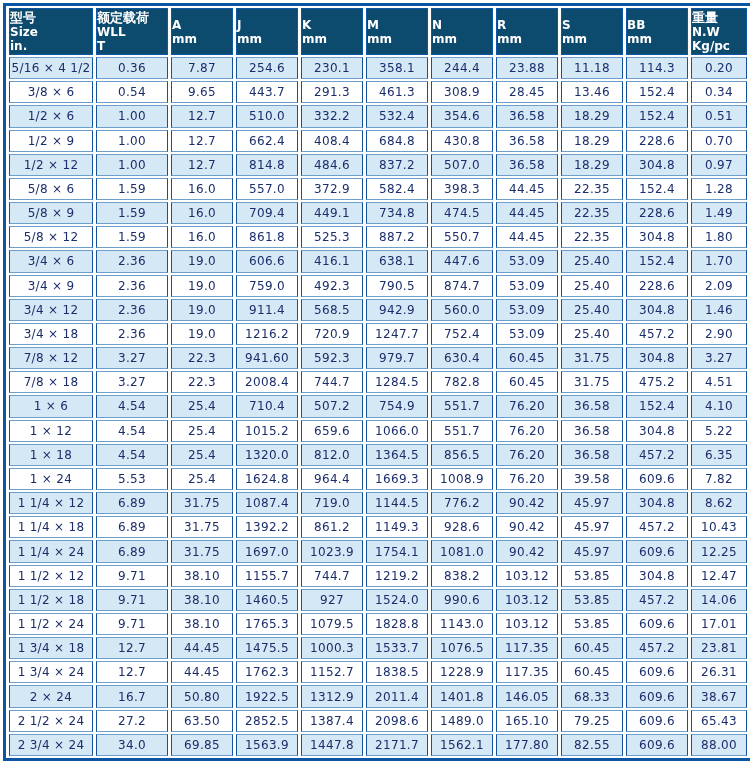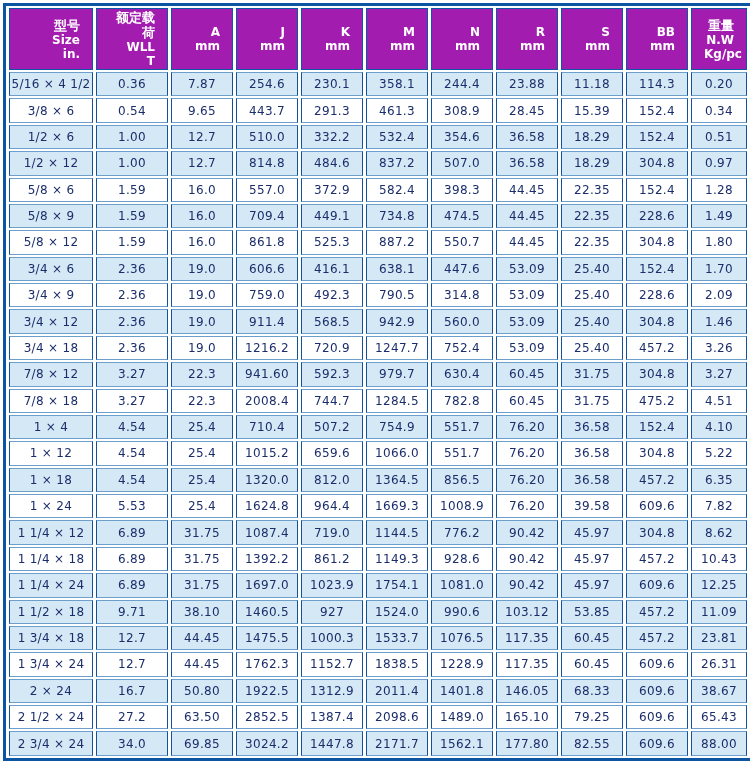--- a/index.html
+++ b/index.html
@@ -24,27 +24,27 @@
     background: #ffffff;
     border: 3px solid #0c55a2;
   }
   
   col.col-size   { width: 84px; }
   col.col-wll    { width: 72px; }
   col.col-std    { width: 62px; }
   col.col-weight { width: 56px; }
 
   th {
-    background: #a21caf;
+    background: #0c4a6e;
     color: #ffffff;
     font-weight: bold;
-    text-align: right;
+    text-align: left;
     vertical-align: middle;
     height: 44px;
-    padding: 1px 12px;
+    padding: 1px 0;
     border: 1px solid #0d57a6;
   }
   th .hline      { font-size: 12px; line-height: 14px; }
   th .hline.zh   { font-size: 13px; line-height: 15px; }
 
   td {
     height: 21px;
     padding: 0 1px;
     text-align: center;
     vertical-align: middle;
@@ -146,37 +146,50 @@
         </tr>
         <tr>
           <td>3/8 × 6</td>
           <td>0.54</td>
           <td>9.65</td>
           <td>443.7</td>
           <td>291.3</td>
           <td>461.3</td>
           <td>308.9</td>
           <td>28.45</td>
-          <td>15.39</td>
+          <td>13.46</td>
           <td>152.4</td>
           <td>0.34</td>
         </tr>
         <tr class="alt">
           <td>1/2 × 6</td>
           <td>1.00</td>
           <td>12.7</td>
           <td>510.0</td>
           <td>332.2</td>
           <td>532.4</td>
           <td>354.6</td>
           <td>36.58</td>
           <td>18.29</td>
           <td>152.4</td>
           <td>0.51</td>
         </tr>
+        <tr>
+          <td>1/2 × 9</td>
+          <td>1.00</td>
+          <td>12.7</td>
+          <td>662.4</td>
+          <td>408.4</td>
+          <td>684.8</td>
+          <td>430.8</td>
+          <td>36.58</td>
+          <td>18.29</td>
+          <td>228.6</td>
+          <td>0.70</td>
+        </tr>
         <tr class="alt">
           <td>1/2 × 12</td>
           <td>1.00</td>
           <td>12.7</td>
           <td>814.8</td>
           <td>484.6</td>
           <td>837.2</td>
           <td>507.0</td>
           <td>36.58</td>
           <td>18.29</td>
@@ -235,21 +248,21 @@
           <td>152.4</td>
           <td>1.70</td>
         </tr>
         <tr>
           <td>3/4 × 9</td>
           <td>2.36</td>
           <td>19.0</td>
           <td>759.0</td>
           <td>492.3</td>
           <td>790.5</td>
-          <td>314.8</td>
+          <td>874.7</td>
           <td>53.09</td>
           <td>25.40</td>
           <td>228.6</td>
           <td>2.09</td>
         </tr>
         <tr class="alt">
           <td>3/4 × 12</td>
           <td>2.36</td>
           <td>19.0</td>
           <td>911.4</td>
@@ -265,21 +278,21 @@
           <td>3/4 × 18</td>
           <td>2.36</td>
           <td>19.0</td>
           <td>1216.2</td>
           <td>720.9</td>
           <td>1247.7</td>
           <td>752.4</td>
           <td>53.09</td>
           <td>25.40</td>
           <td>457.2</td>
-          <td>3.26</td>
+          <td>2.90</td>
         </tr>
         <tr class="alt">
           <td>7/8 × 12</td>
           <td>3.27</td>
           <td>22.3</td>
           <td>941.60</td>
           <td>592.3</td>
           <td>979.7</td>
           <td>630.4</td>
           <td>60.45</td>
@@ -294,21 +307,21 @@
           <td>2008.4</td>
           <td>744.7</td>
           <td>1284.5</td>
           <td>782.8</td>
           <td>60.45</td>
           <td>31.75</td>
           <td>475.2</td>
           <td>4.51</td>
         </tr>
         <tr class="alt">
-          <td>1 × 4</td>
+          <td>1 × 6</td>
           <td>4.54</td>
           <td>25.4</td>
           <td>710.4</td>
           <td>507.2</td>
           <td>754.9</td>
           <td>551.7</td>
           <td>76.20</td>
           <td>36.58</td>
           <td>152.4</td>
           <td>4.10</td>
@@ -384,32 +397,58 @@
           <td>31.75</td>
           <td>1697.0</td>
           <td>1023.9</td>
           <td>1754.1</td>
           <td>1081.0</td>
           <td>90.42</td>
           <td>45.97</td>
           <td>609.6</td>
           <td>12.25</td>
         </tr>
+        <tr>
+          <td>1 1/2 × 12</td>
+          <td>9.71</td>
+          <td>38.10</td>
+          <td>1155.7</td>
+          <td>744.7</td>
+          <td>1219.2</td>
+          <td>838.2</td>
+          <td>103.12</td>
+          <td>53.85</td>
+          <td>304.8</td>
+          <td>12.47</td>
+        </tr>
         <tr class="alt">
           <td>1 1/2 × 18</td>
           <td>9.71</td>
           <td>38.10</td>
           <td>1460.5</td>
           <td>927</td>
           <td>1524.0</td>
           <td>990.6</td>
           <td>103.12</td>
           <td>53.85</td>
           <td>457.2</td>
-          <td>11.09</td>
+          <td>14.06</td>
+        </tr>
+        <tr>
+          <td>1 1/2 × 24</td>
+          <td>9.71</td>
+          <td>38.10</td>
+          <td>1765.3</td>
+          <td>1079.5</td>
+          <td>1828.8</td>
+          <td>1143.0</td>
+          <td>103.12</td>
+          <td>53.85</td>
+          <td>609.6</td>
+          <td>17.01</td>
         </tr>
         <tr class="alt">
           <td>1 3/4 × 18</td>
           <td>12.7</td>
           <td>44.45</td>
           <td>1475.5</td>
           <td>1000.3</td>
           <td>1533.7</td>
           <td>1076.5</td>
           <td>117.35</td>
@@ -453,21 +492,21 @@
           <td>1489.0</td>
           <td>165.10</td>
           <td>79.25</td>
           <td>609.6</td>
           <td>65.43</td>
         </tr>
         <tr class="alt">
           <td>2 3/4 × 24</td>
           <td>34.0</td>
           <td>69.85</td>
-          <td>3024.2</td>
+          <td>1563.9</td>
           <td>1447.8</td>
           <td>2171.7</td>
           <td>1562.1</td>
           <td>177.80</td>
           <td>82.55</td>
           <td>609.6</td>
           <td>88.00</td>
         </tr>
       </tbody>
   </table>

